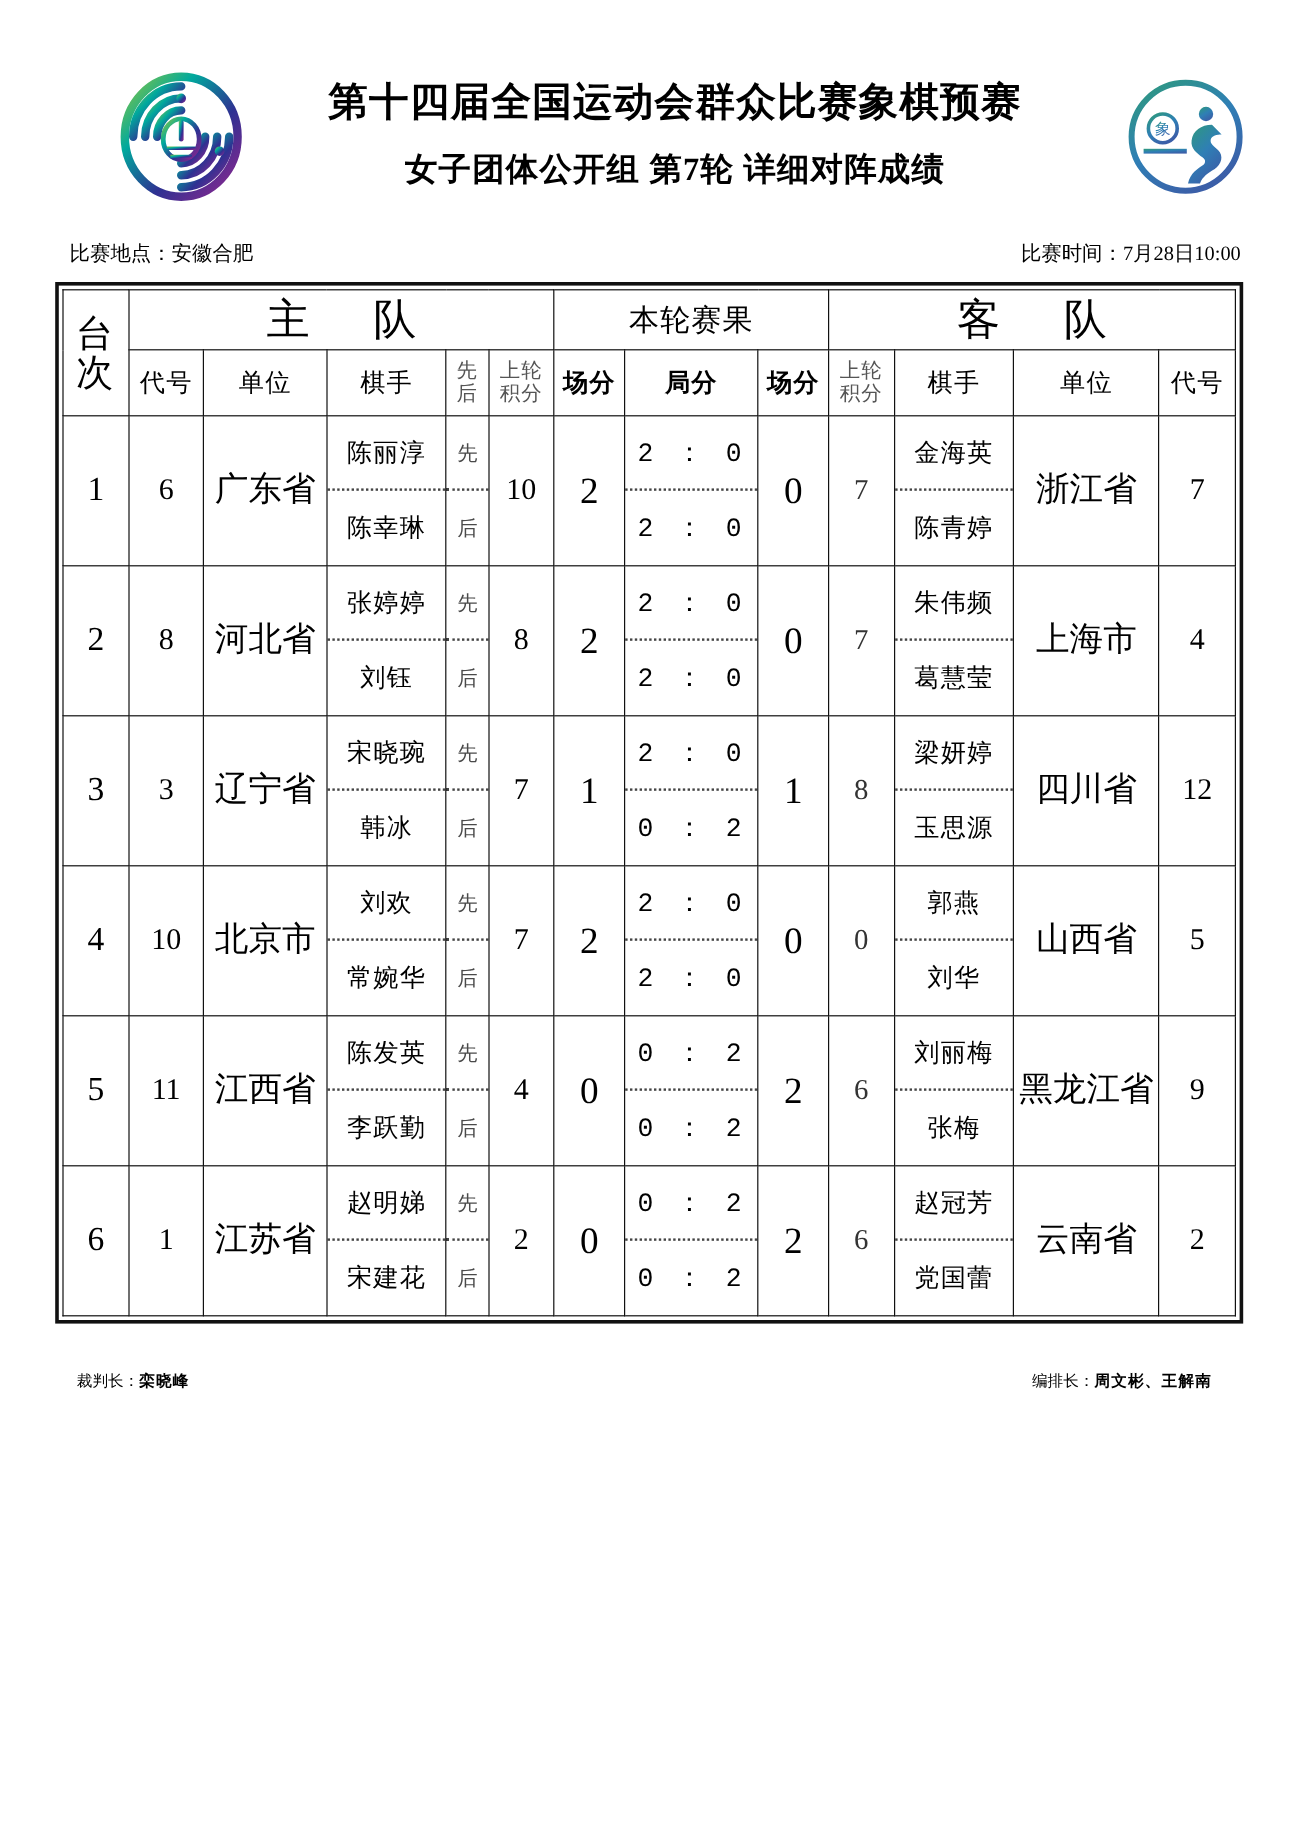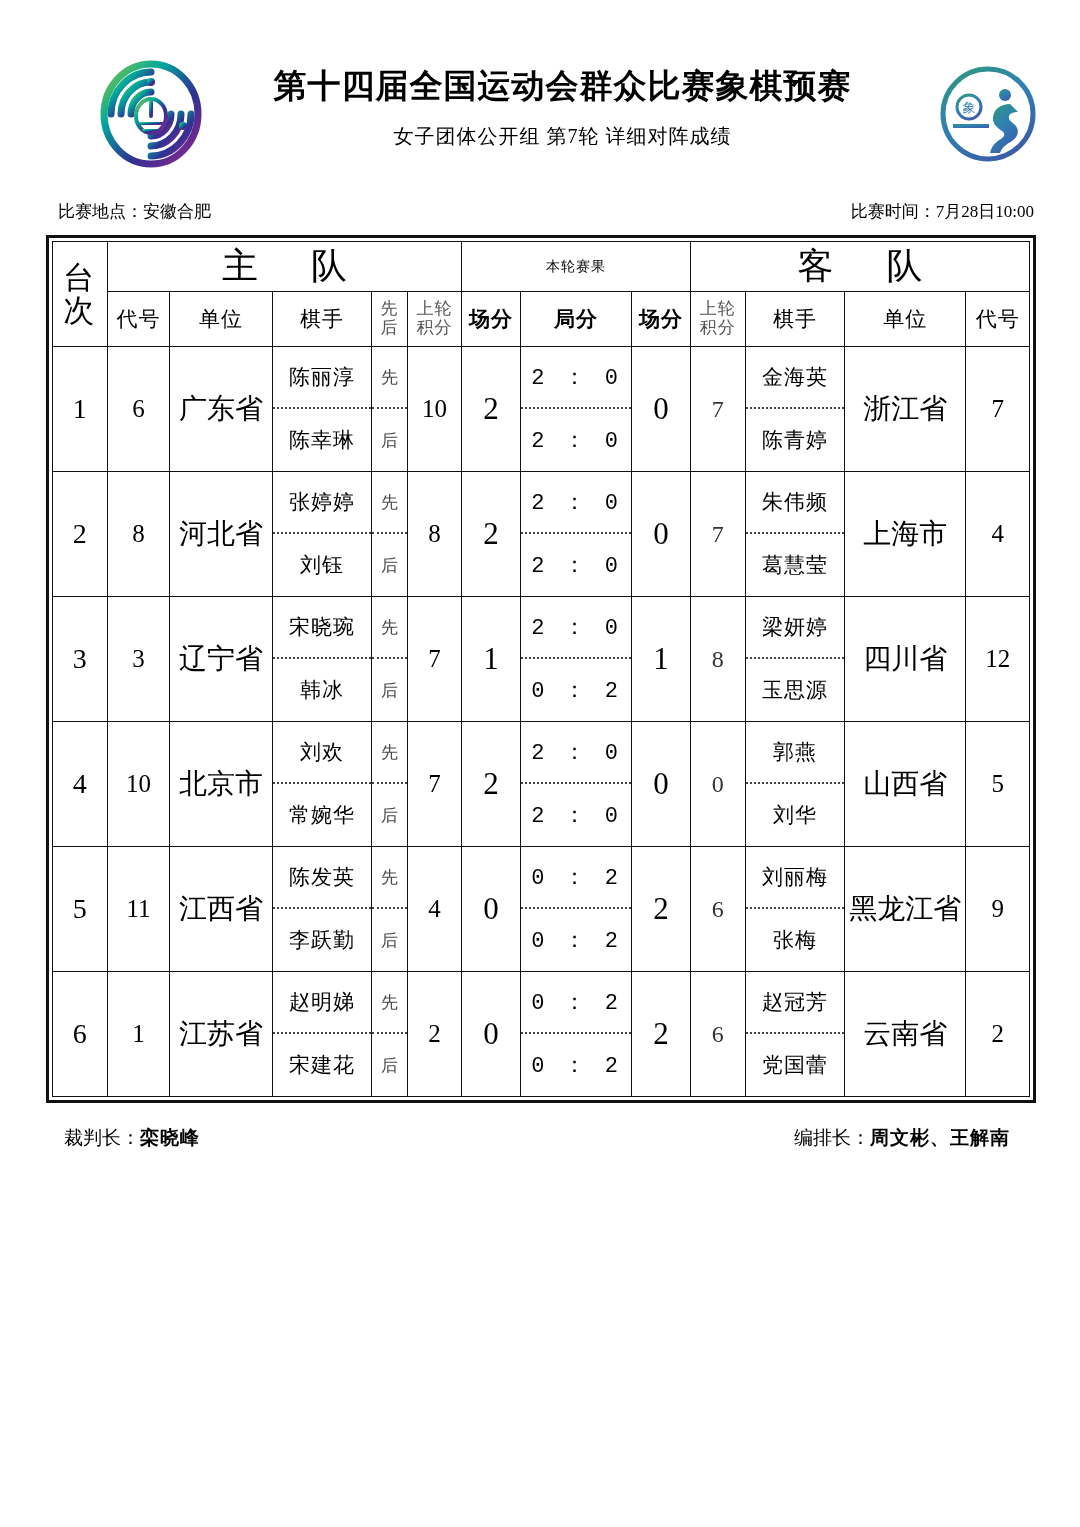--- a/index.html
+++ b/index.html
@@ -48,22 +48,22 @@
     padding-top: 14px;
   }
   .title-main {
     font-size: 33px;
     font-weight: bold;
     letter-spacing: 1px;
     line-height: 1.25;
     font-family: "Liberation Serif", "DejaVu Serif", serif;
   }
   .title-sub {
-    font-size: 20px;
-    font-weight: normal;
+    font-size: 27px;
+    font-weight: bold;
     letter-spacing: 1px;
     margin-top: 16px;
     font-family: "Liberation Serif", "DejaVu Serif", serif;
   }
 
   
   .meta-row {
     display: flex;
     justify-content: space-between;
     align-items: flex-end;
@@ -102,21 +102,21 @@
     letter-spacing: 2px;
   }
   .hdr-group {
     font-size: 36px;
     font-weight: bold;
     letter-spacing: 22px;
     text-indent: 22px;
     height: 44px;
   }
   .hdr-benlun {
-    font-size: 14px;
+    font-size: 25px;
     height: 44px;
     letter-spacing: 1px;
   }
   .hdr-cell {
     font-size: 21px;
     height: 54px;
     letter-spacing: 1px;
   }
   .hdr-cell.small2 {
     font-size: 17px;
@@ -181,22 +181,22 @@
     font-family: "Liberation Mono", "DejaVu Sans Mono", monospace;
   }
 
   tr.data-row > td { height: 124px; }
 
   
   .footer-row {
     display: flex;
     justify-content: space-between;
     padding: 0 70px 0 64px;
-    margin-top: 22px;
-    font-size: 19px;
+    margin-top: 39px;
+    font-size: 13px;
     font-family: "Liberation Serif", "DejaVu Serif", serif;
   }
   .footer-row .label { font-weight: normal; }
   .footer-row .value { font-weight: bold; letter-spacing: 1px; }
 
   
   .watermark {
     position: absolute;
     right: 38px;
     bottom: 22px;

